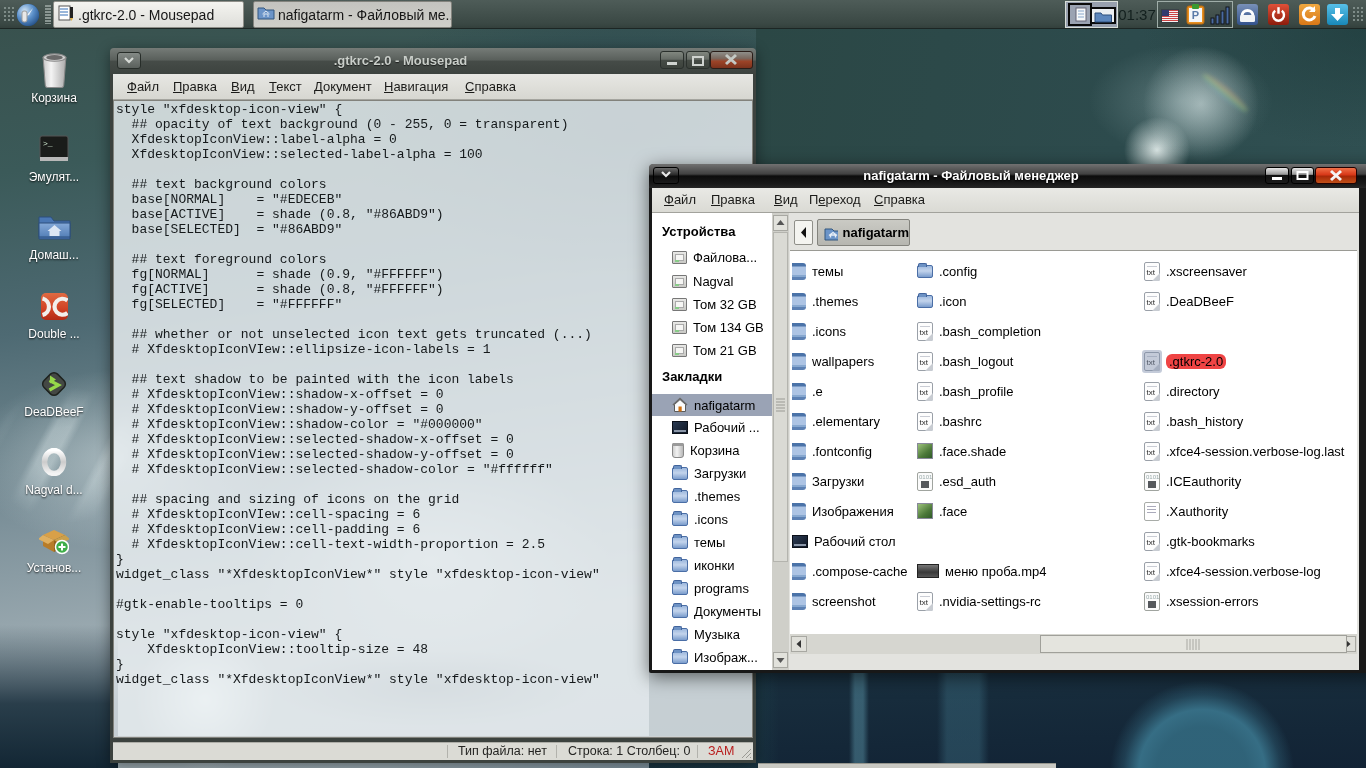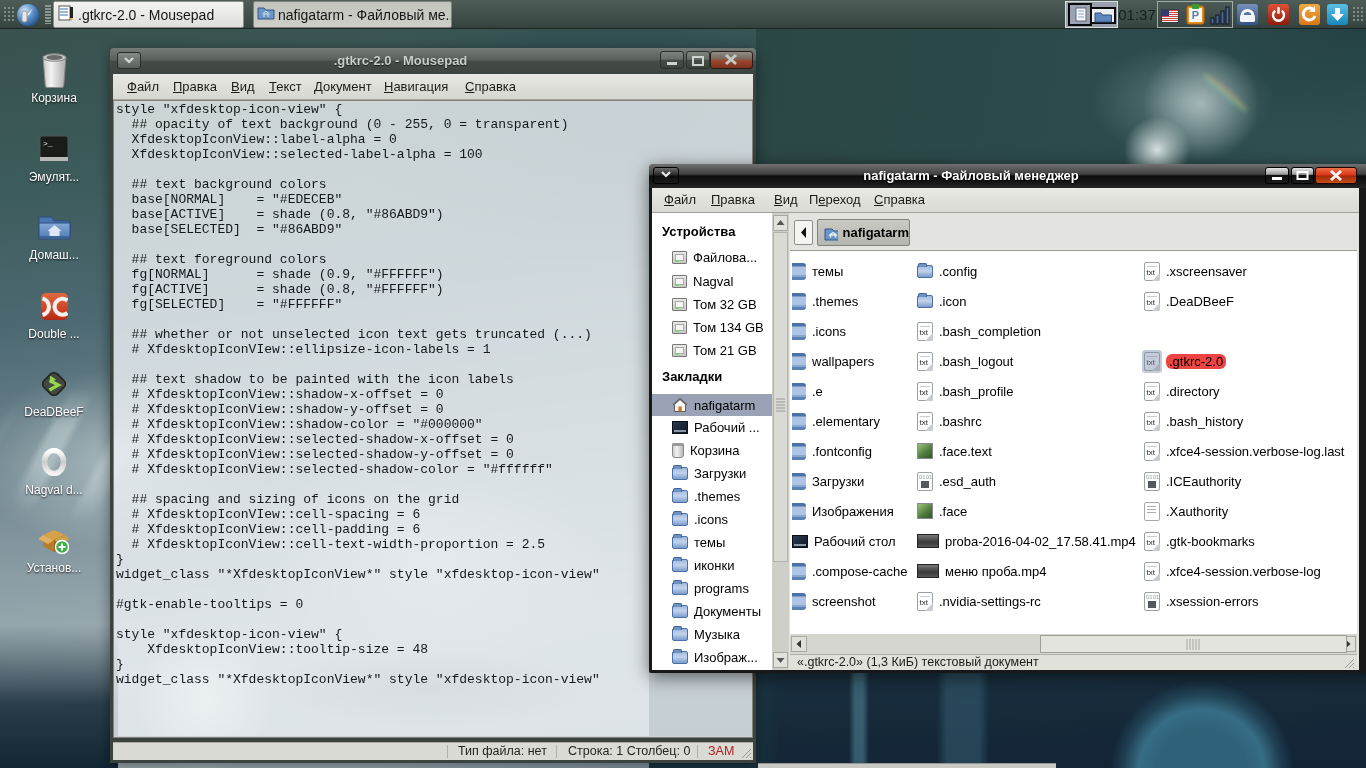--- a/index.html
+++ b/index.html
@@ -576,21 +576,21 @@
         <div class="frow" style="left:354px;top:155px">
           <span class="fi ftxt"></span>
           <span>.bash_history</span>
         </div>
         <div class="frow" style="left:2px;top:185px">
           <span class="fi foldc"></span>
           <span>.fontconfig</span>
         </div>
         <div class="frow" style="left:127px;top:185px">
           <span class="fi fimg"></span>
-          <span>.face.text</span>
+          <span>.face.shade</span>
         </div>
         <div class="frow" style="left:354px;top:185px">
           <span class="fi ftxt"></span>
           <span>.xfce4-session.verbose-log.last</span>
         </div>
         <div class="frow" style="left:2px;top:215px">
           <span class="fi foldc"></span>
           <span>Загрузки</span>
         </div>
         <div class="frow" style="left:127px;top:215px">
@@ -609,24 +609,20 @@
           <span class="fi fimg"></span>
           <span>.face</span>
         </div>
         <div class="frow" style="left:354px;top:245px">
           <span class="fi fpag"></span>
           <span>.Xauthority</span>
         </div>
         <div class="frow" style="left:2px;top:275px">
           <span class="fi fmon"></span>
           <span>Рабочий стол</span>
-        </div>
-        <div class="frow" style="left:127px;top:275px">
-          <span class="fi fvid"></span>
-          <span>proba-2016-04-02_17.58.41.mp4</span>
         </div>
         <div class="frow" style="left:354px;top:275px">
           <span class="fi ftxt"></span>
           <span>.gtk-bookmarks</span>
         </div>
         <div class="frow" style="left:2px;top:305px">
           <span class="fi foldc"></span>
           <span>.compose-cache</span>
         </div>
         <div class="frow" style="left:127px;top:305px">
@@ -659,20 +655,15 @@
    <div class="abs" style="right:1px;top:2px;width:16px;height:16px;background:#e0e0da;border:1px solid #a8a8a2">
     <svg width="14" height="14">
             <path d="M5 3l4.5 4-4.5 4z" fill="#333"></path>
           </svg></div>
    <div class="abs" style="left:250px;top:1px;width:307px;height:18px;background:#e4e4de;border:1px solid #a0a09a">
     <svg class="abs" style="left:145px;top:3px" width="16" height="11">
             <path d="M1 0v11M4 0v11M7 0v11M10 0v11M13 0v11" stroke="#a8a8a2"></path>
           </svg>
         </div>
   </div>
-  <div id="fmstat">«.gtkrc-2.0» (1,3 КиБ) текстовый документ
-   <svg class="abs" style="right:2px;bottom:1px" width="12" height="12">
-          <path d="M11 2L2 11M11 6L6 11M11 10l-1 1" stroke="#9a9a94"></path>
-        </svg>
-  </div>
  </div>
 </div>
 <div id="bstrip"></div>
 
 </body></html>

